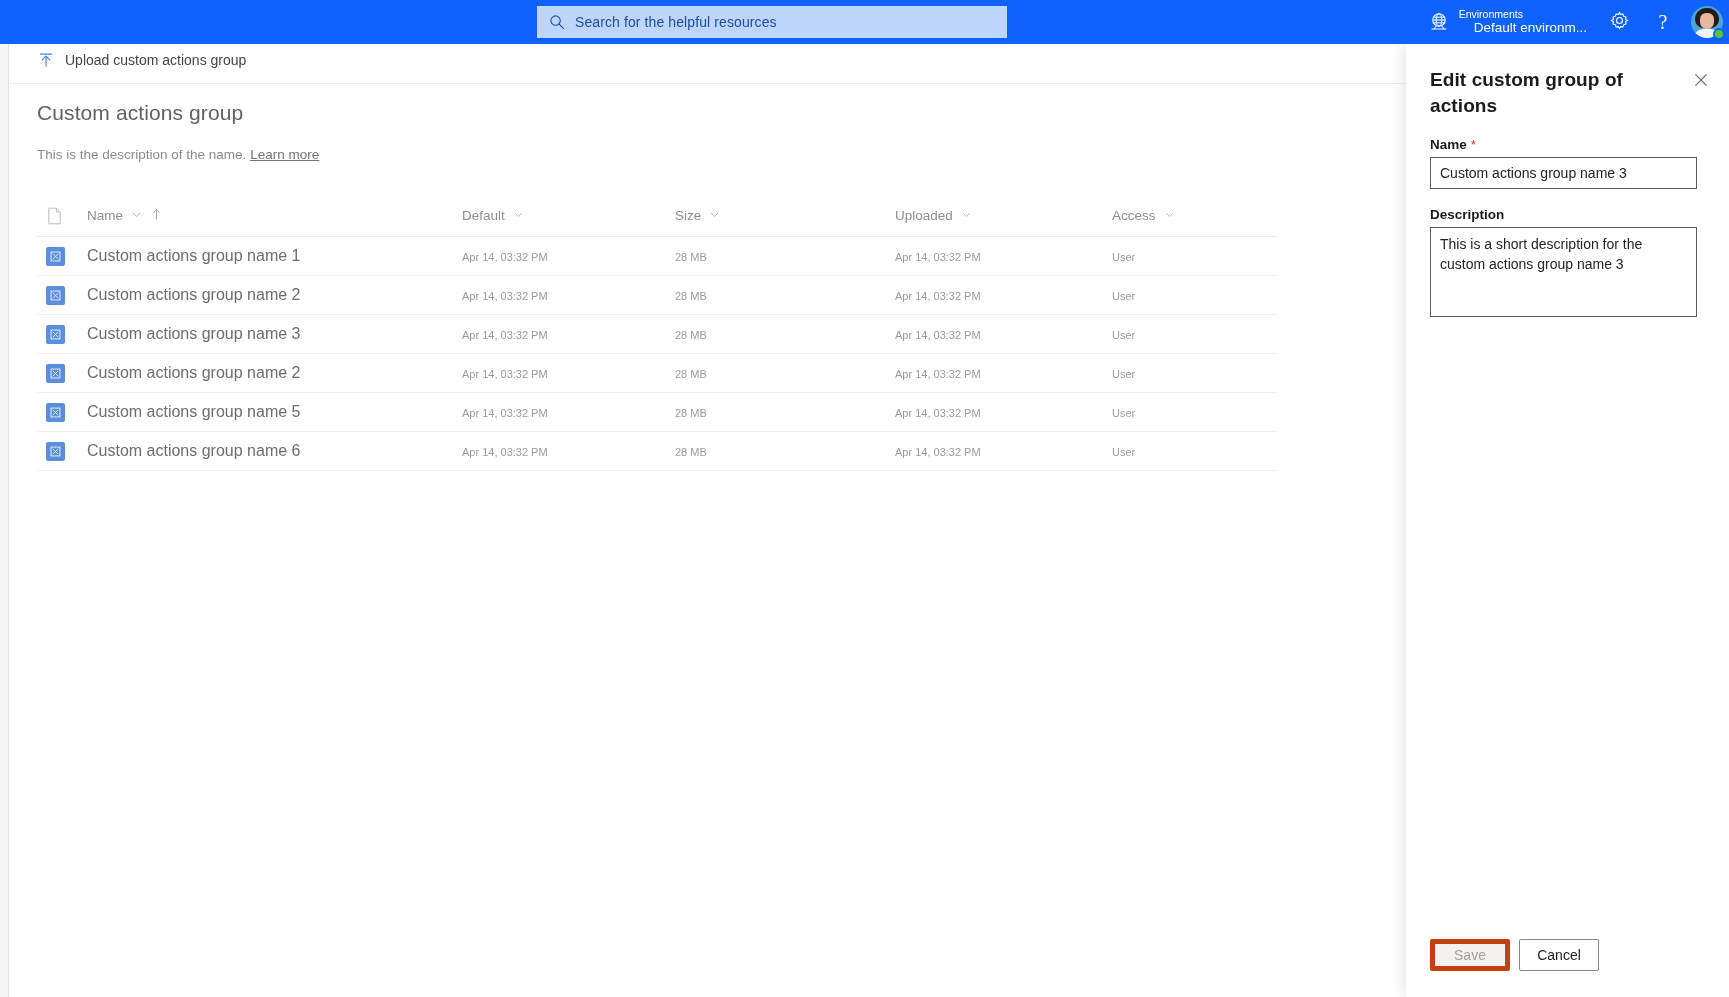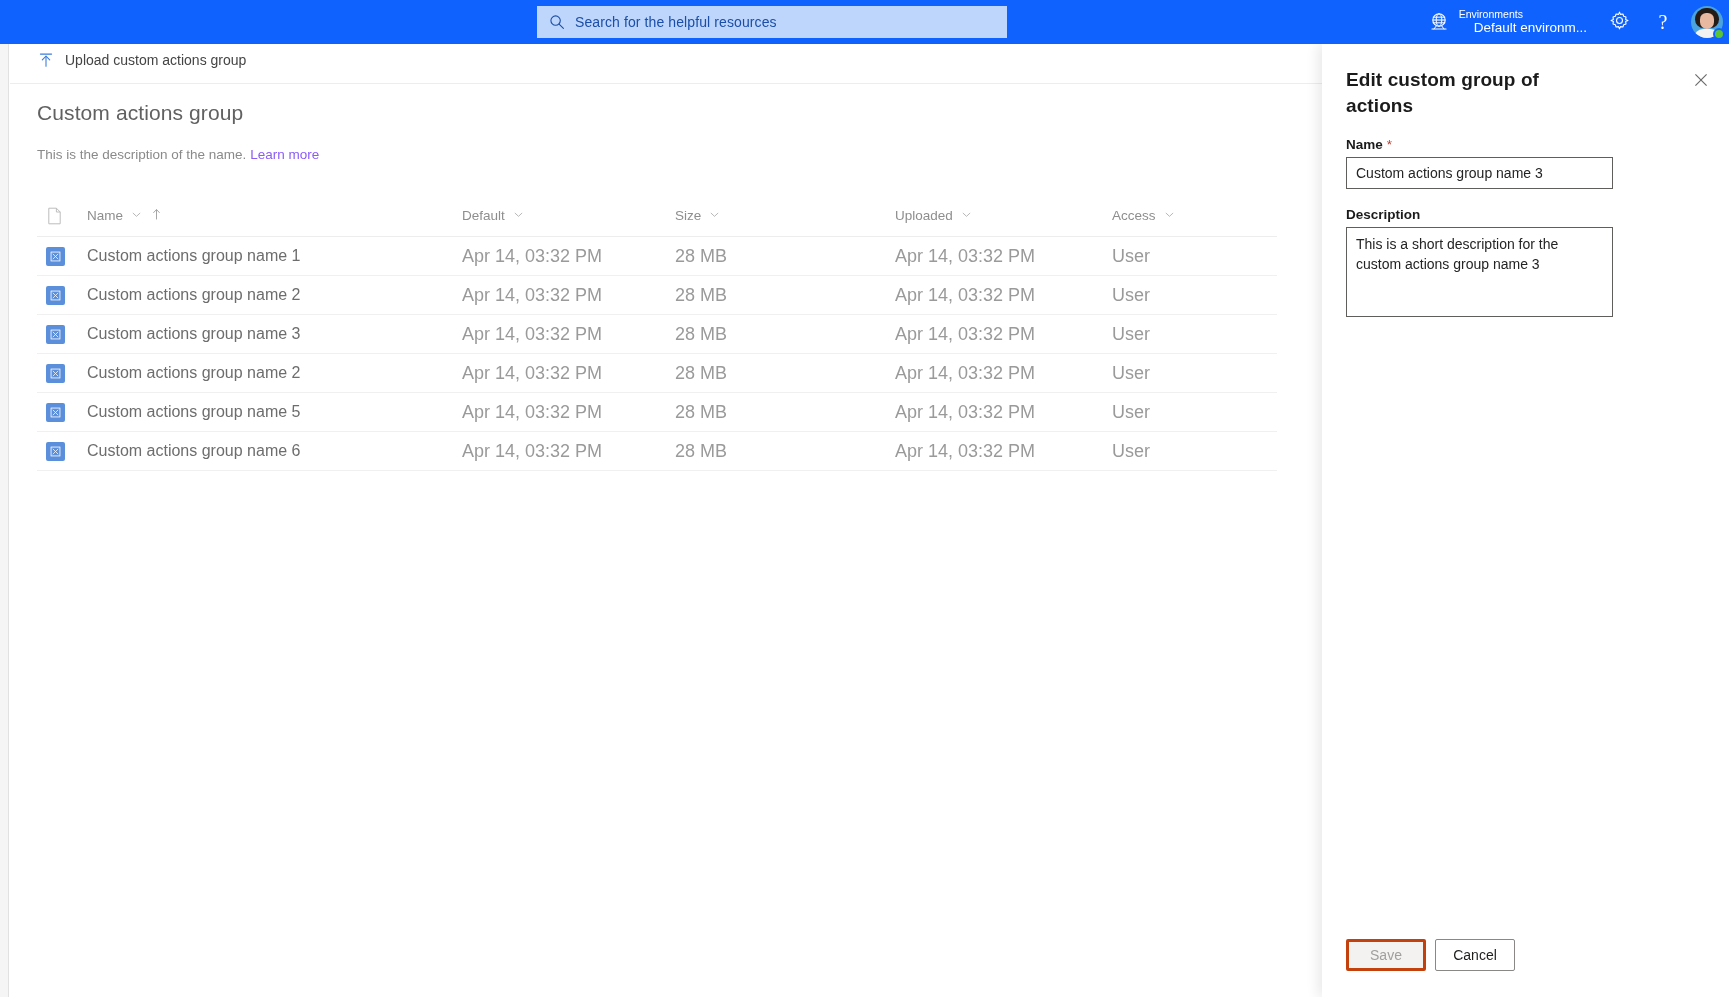--- a/index.html
+++ b/index.html
@@ -111,21 +111,21 @@
     overflow:hidden;
   }
   .page-title {
     position:absolute; left:27px; top:16px;
     font-size:21px; color:#616161; font-weight:400; letter-spacing:.1px;
   }
   .page-desc {
     position:absolute; left:27px; top:62px;
     font-size:13.5px; color:#8a8a8a;
   }
-  .page-desc a { color:#8b5cf6; cursor:pointer;}
+  .page-desc a { color:#737373; text-decoration:underline; cursor:pointer;}
 
   
   .table {
     position:absolute; left:27px; top:110px;
     width: 1240px;
   }
   .thead {
     display:flex; align-items:center;
     height:42px;
     border-bottom:1px solid #ededed;
@@ -139,34 +139,34 @@
   .col-icon { width:50px; flex:0 0 50px; display:flex; align-items:center; padding-left:9px;}
   .col-name { width:375px; flex:0 0 375px; }
   .col-mod  { width:213px; flex:0 0 213px; }
   .col-size { width:220px; flex:0 0 220px; }
   .col-upl  { width:217px; flex:0 0 217px; }
   .col-acc  { width:150px; flex:0 0 150px; }
 
   .th-cell { display:flex; align-items:center; font-size:13.5px; color:#8e8e8e; cursor:pointer; }
   .th-cell .chev { margin-left:8px; opacity:.8; }
   .th-cell .sortarrow { margin-left:9px; }
-  .td-cell { font-size:18px; color:#9a9a9a;text-align:right; }
+  .td-cell { font-size:11px; color:#9a9a9a;text-align:right; }
   .td-name { font-size:16px; color:#6d6d6d; }
 
   .doc-icon { width:17px; height:18px; }
   .grp-icon {
     width:19px; height:19px; border-radius:2px;
     background:#5b8fdc;
     display:flex; align-items:center; justify-content:center;
   }
 
   
   .panel {
     position:absolute; right:0; top:44px;
-    width:407px; height:953px;
+    width:323px; height:953px;
     background:#ffffff;
     box-shadow: -4px 0 12px rgba(0,0,0,0.09);
     z-index:40;
   }
   .panel-header {
     position:absolute; left:0; top:0; width:339px;
     padding: 23px 24px 0 24px;
   }
   .panel-title {
     font-size:19px; font-weight:600; color:#1b1b1b;
@@ -205,21 +205,21 @@
     position:absolute; left:0; bottom:0; width:339px;
     padding: 0 24px 26px 24px;
     display:flex; gap:9px;
   }
   .btn {
     height:32px; min-width:80px; padding:0 16px;
     font-size:14px; font-family:"Liberation Sans", sans-serif;
     cursor:pointer; border-radius:2px;
   }
   .btn-save {
-    background:#f3f2f1; color:#a19f9d; border:3px solid #c2410c;
+    background:#f3f2f1; color:#a19f9d; border:5px solid #c2410c;
     cursor:default;
   }
   .btn-cancel {
     background:#ffffff; color:#201f1e; border:1px solid #8a8886;
   }
 </style>
 </head>
 <body>
 
 <div class="suitebar">

